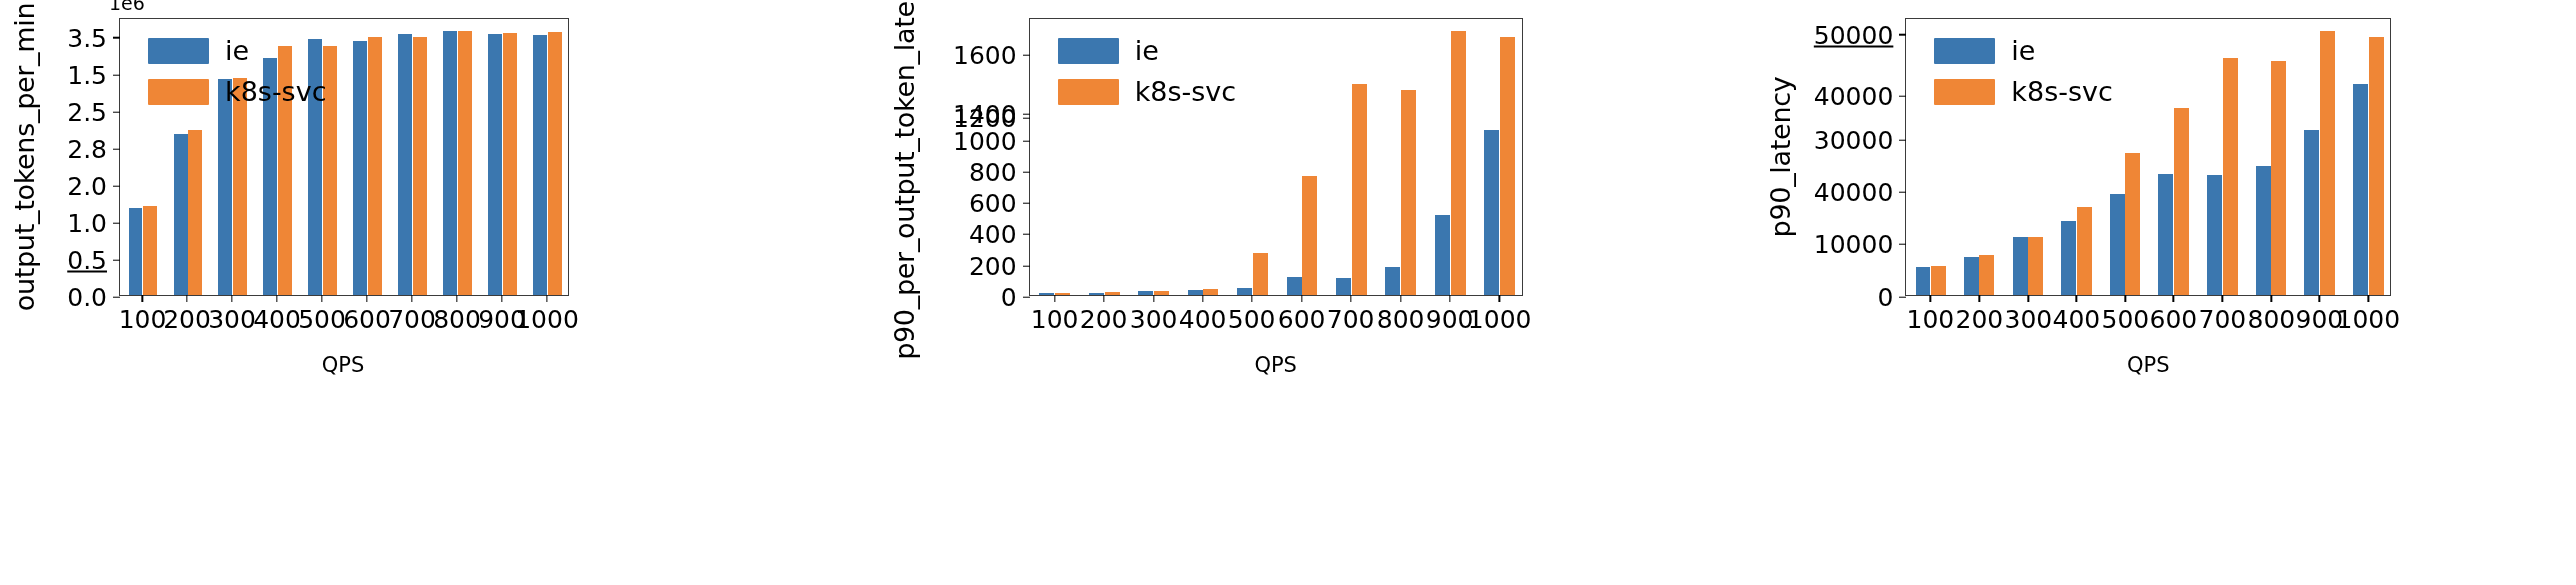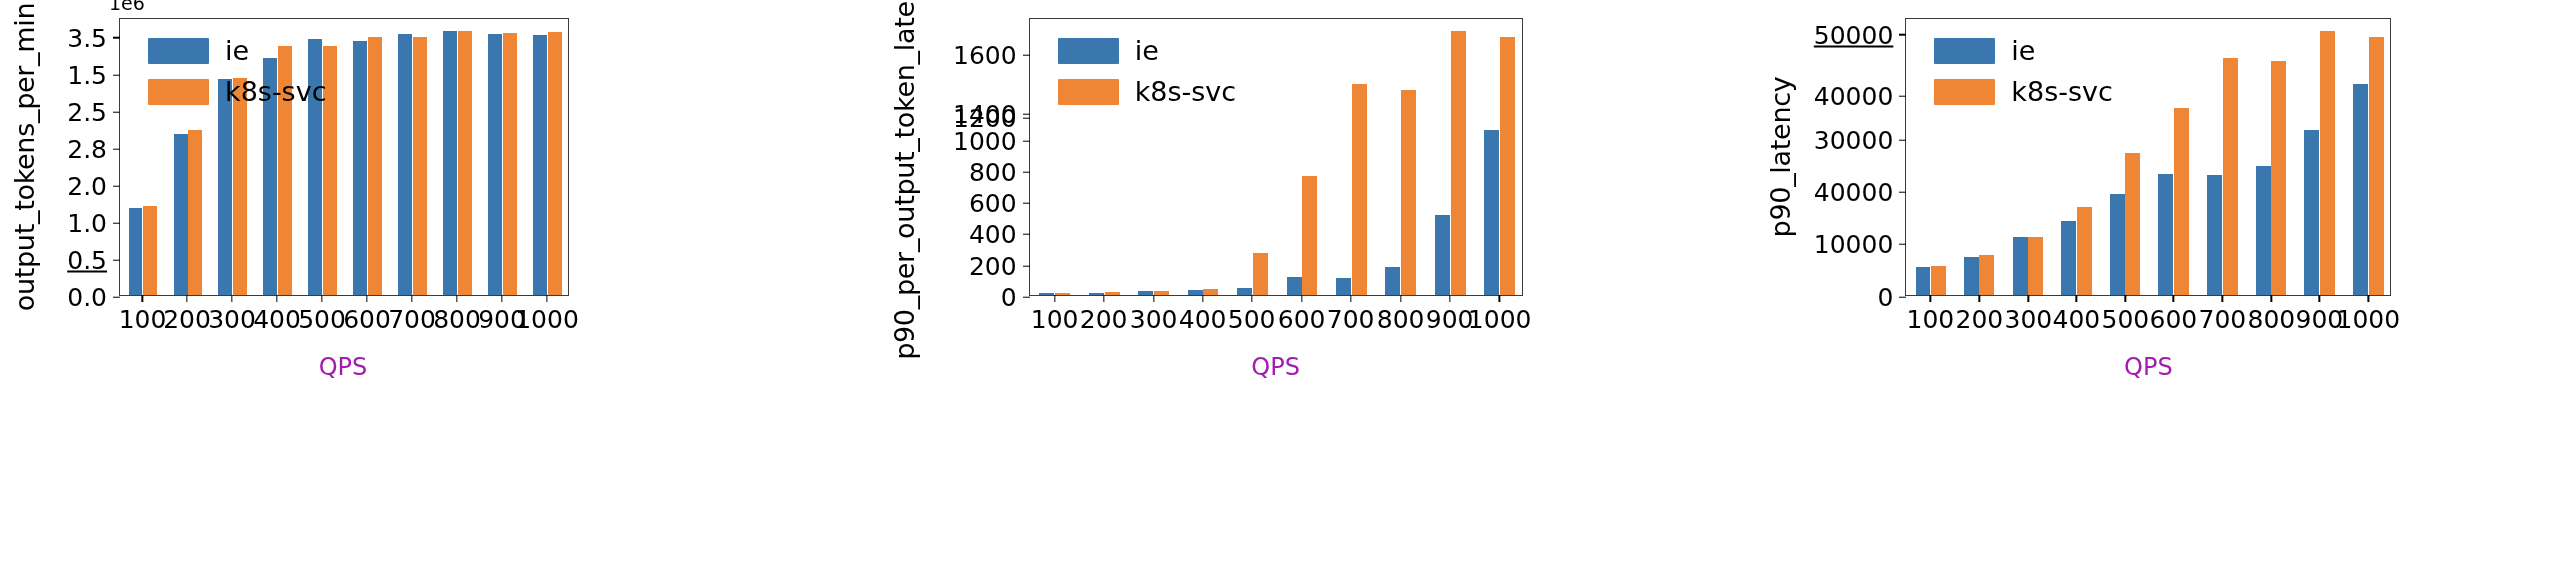--- a/index.html
+++ b/index.html
@@ -86,22 +86,22 @@
     margin-bottom:5px;
     width:1.6px;height:7px;
     background:#000;
     transform:translateX(-50%);
   }
 
   .xlabel{
     position:absolute;
     left:50%;
     transform:translateX(-50%);
-    font-size:24px;
-    color:#a21caf;
+    font-size:21px;
+    color:#000000;
     white-space:nowrap;
   }
 
   .bar{
     position:absolute;
     bottom:0;
   }
   .bar.ie{background:#3b77af;}
   .bar.svc{background:#ef8636;}
 

